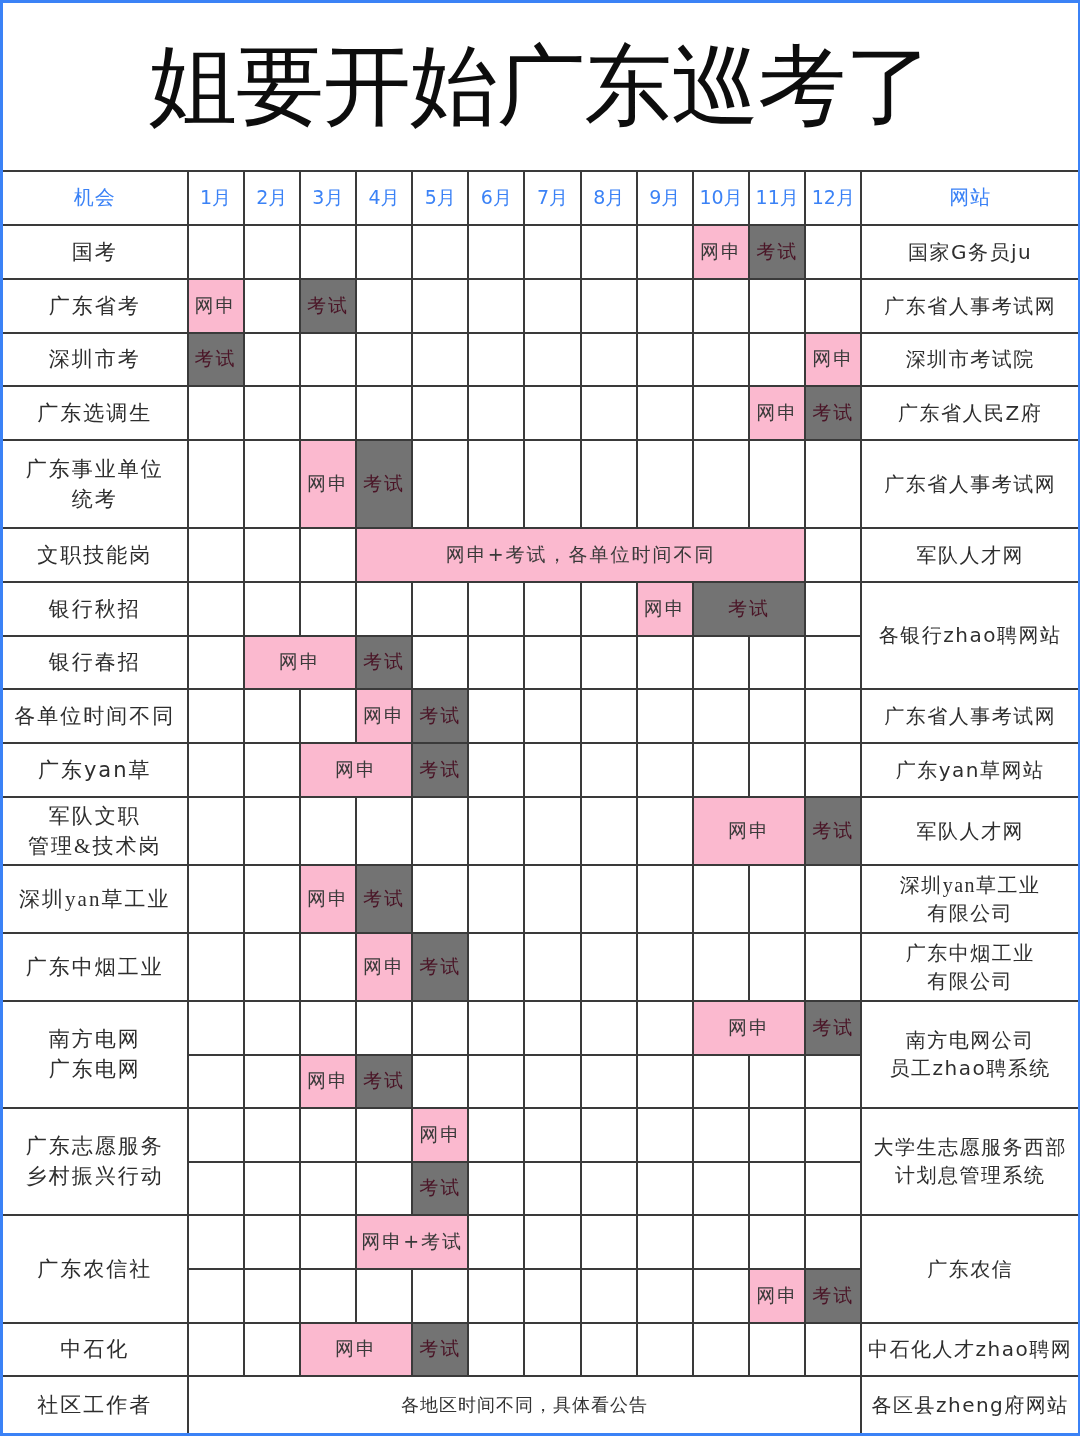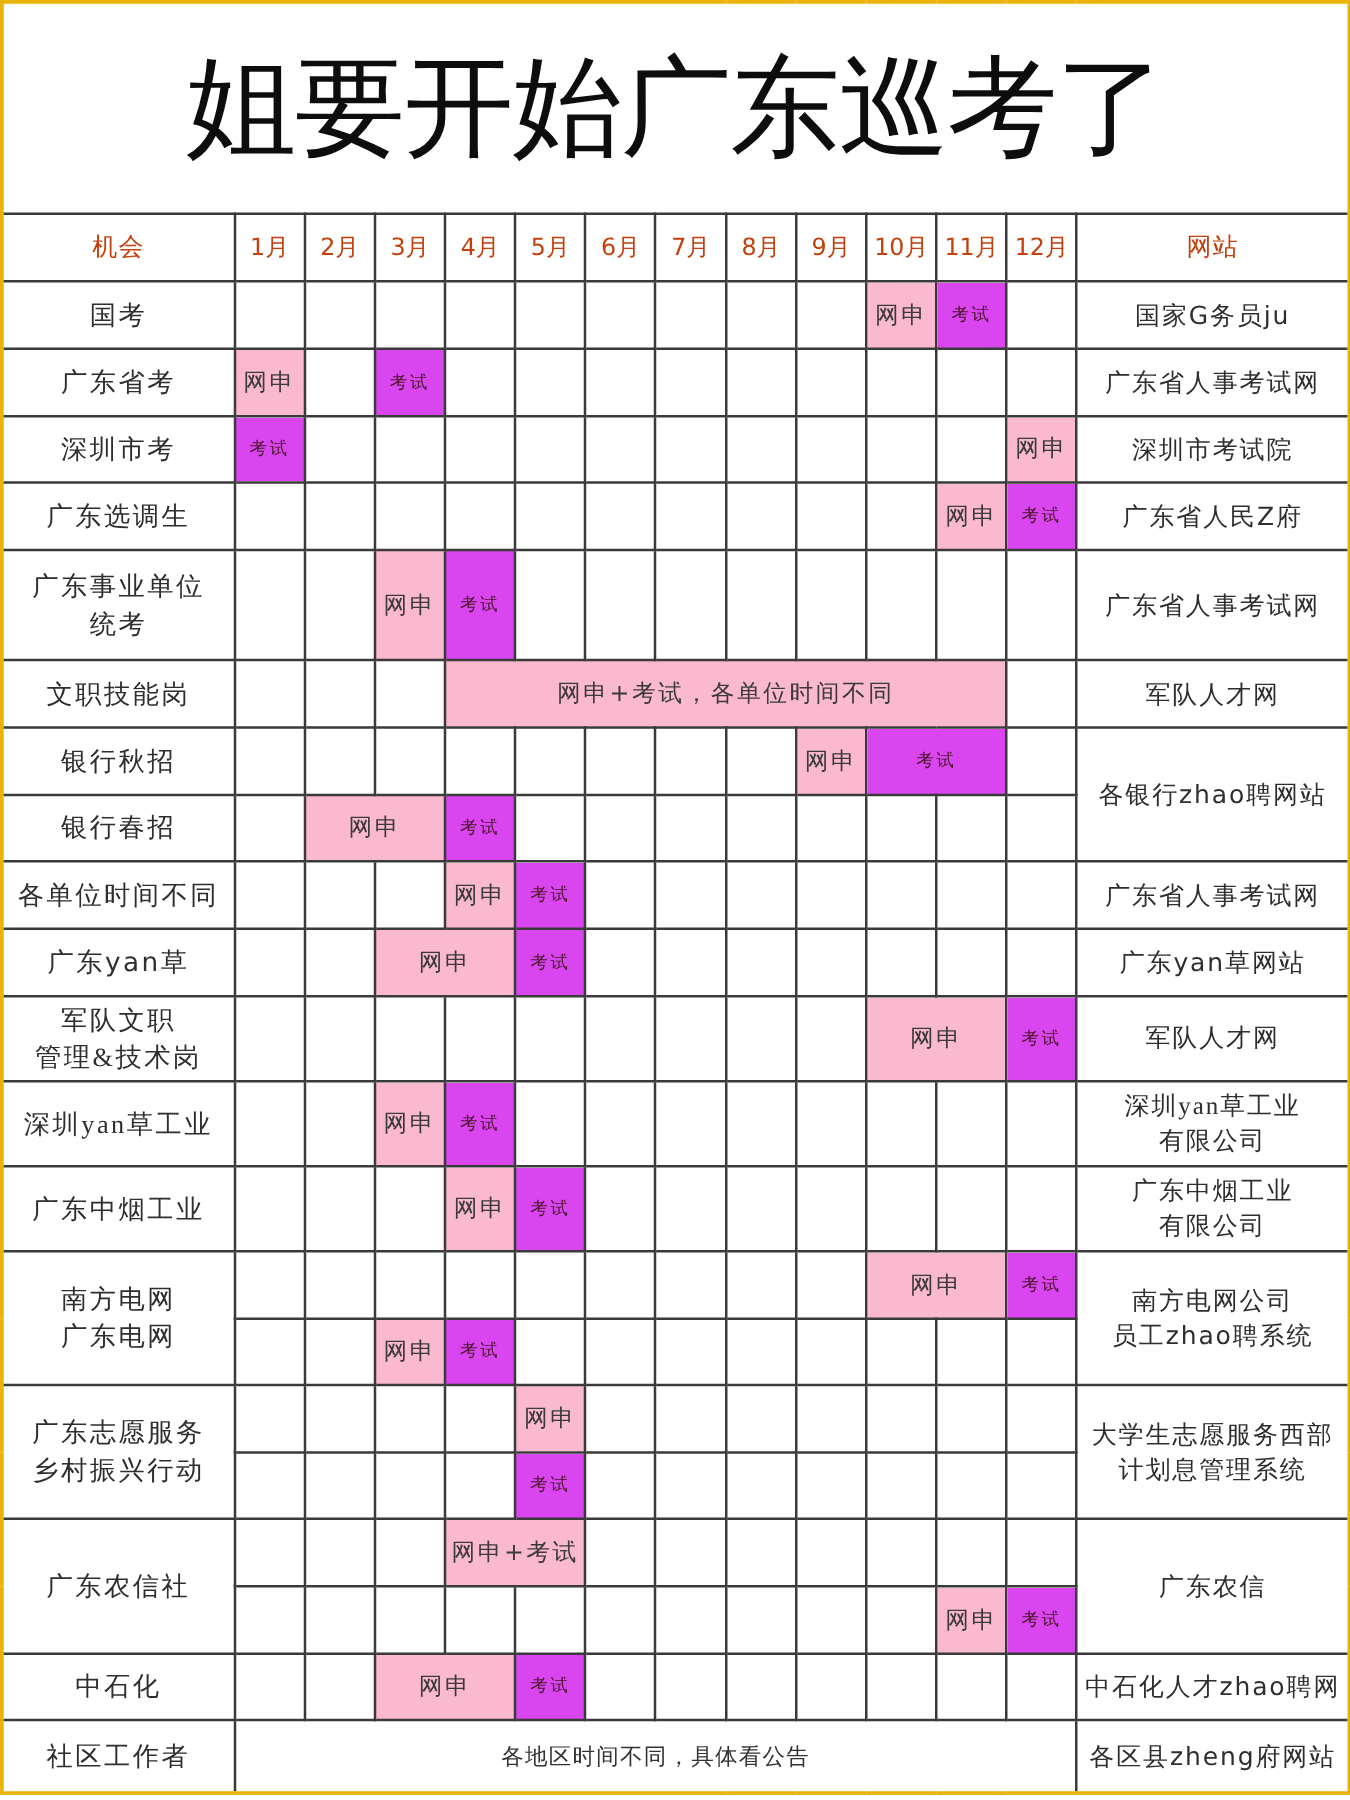--- a/index.html
+++ b/index.html
@@ -1,26 +1,26 @@
 <!DOCTYPE html>
 <html><head>
 <meta charset="utf-8">
 <style>
   html,body{margin:0;padding:0;background:#ffffff;}
   body{width:1080px;height:1440px;overflow:hidden;font-family:"DejaVu Sans","Liberation Sans",sans-serif;color:#2e2e2e;}
   .page{position:relative;width:1080px;height:1440px;background:#ffffff;}
-  table.grid{position:absolute;left:0;top:0;width:1078px;border-collapse:collapse;table-layout:fixed;border:3px solid #eab308;}
+  table.grid{position:absolute;left:0;top:0;width:1078px;border-collapse:collapse;table-layout:fixed;border:3px solid #3b82f6;}
   .grid td,.grid th{border:2px solid #3a3a3a;padding:0;text-align:center;vertical-align:middle;font-weight:normal;overflow:hidden;white-space:pre-line;}
   .title{font-size:88px;font-weight:900;color:#0d0d0d;letter-spacing:-1px;line-height:1;padding-top:12px;}
-  .hd{font-size:20px;letter-spacing:1px;color:#c2410c;}
+  .hd{font-size:20px;letter-spacing:1px;color:#3b82f6;}
   .hd.mo{font-size:19px;letter-spacing:0;}
   .nm{font-size:21px;letter-spacing:2px;line-height:30px;color:#2e2e2e;}
   .ws{font-size:20px;letter-spacing:1.5px;line-height:28px;color:#2e2e2e;}
   .ap{background:#FBB9CF;font-size:19px;letter-spacing:2px;color:#3a3a3a;}
-  .ex{background:#d946ef;font-size:14px;letter-spacing:2px;color:#4a1426;}
+  .ex{background:#737373;font-size:19px;letter-spacing:2px;color:#4a1426;}
   .note{font-size:18px;letter-spacing:1px;color:#333333;}
   .e{background:#ffffff;}
   tr.r169{height:169px;}
   tr.r54{height:54px;}
   tr.r53{height:53px;}
   tr.r59{height:59px;}
   tr.r69{height:88px;}
   tr.r76{height:68px;font-family:Liberation Serif, serif;}
 </style>
 </head>

